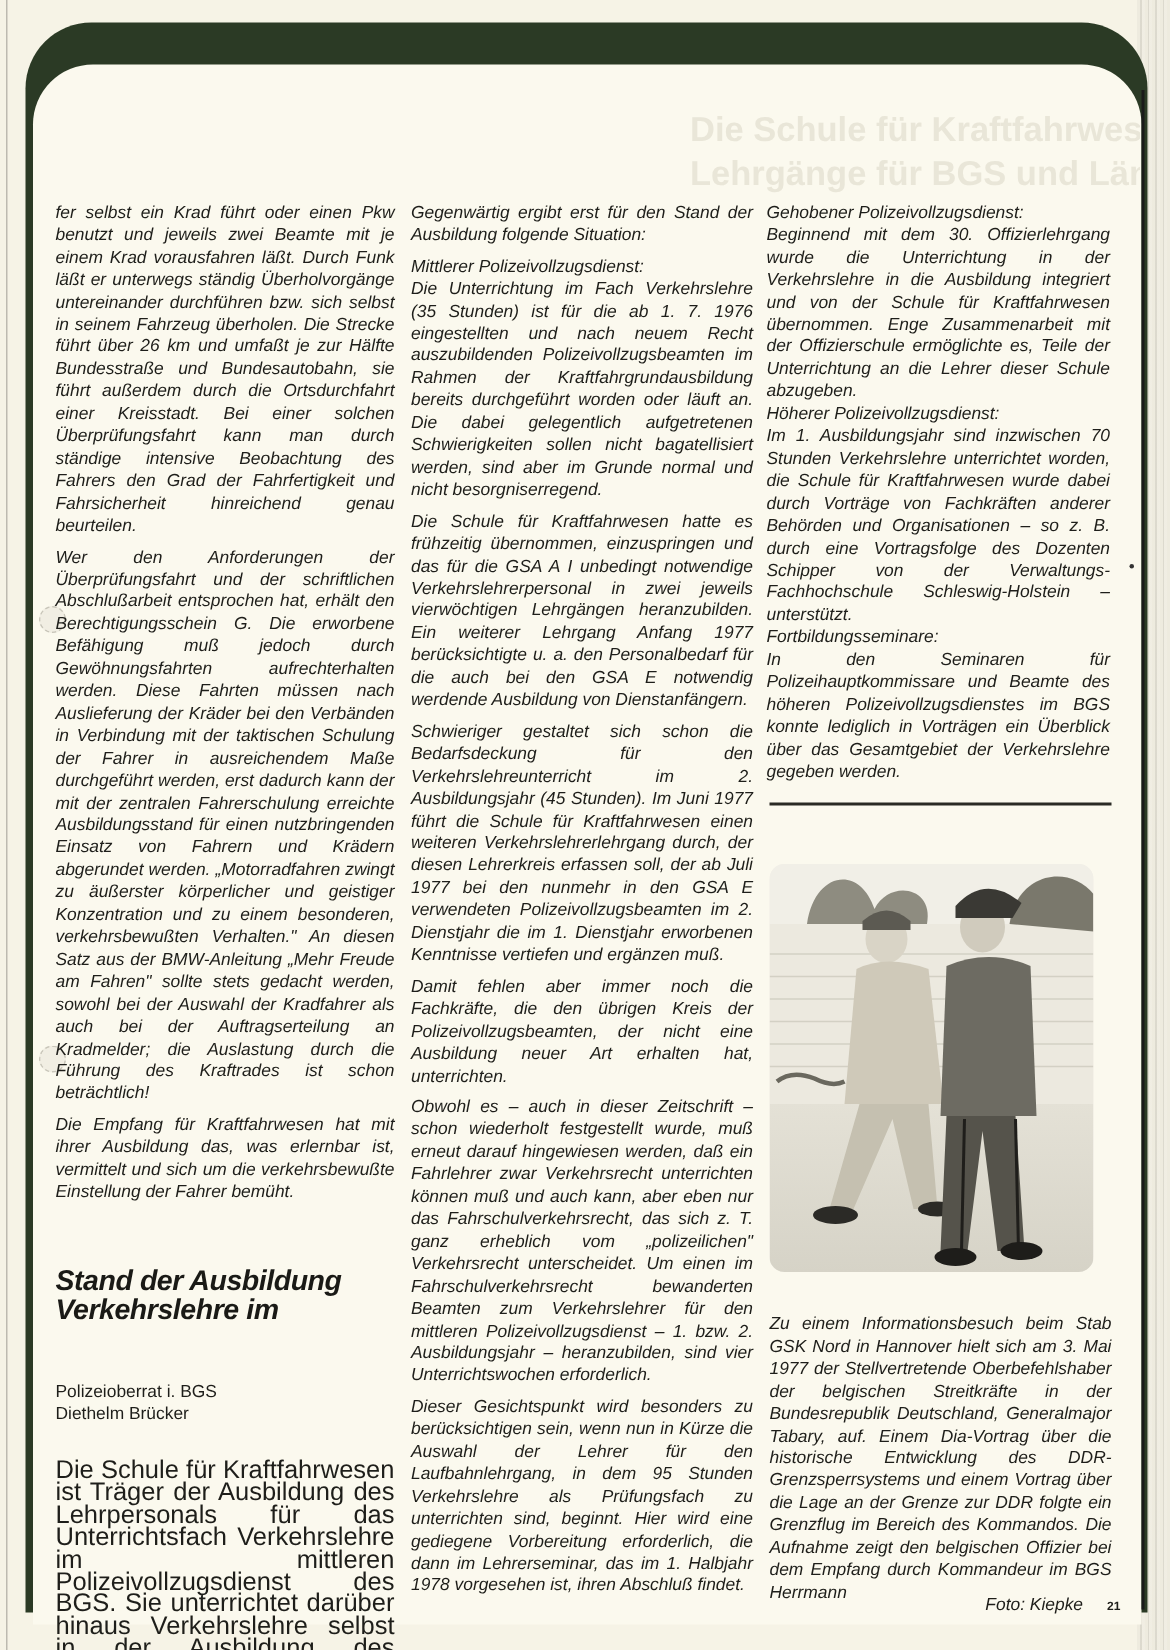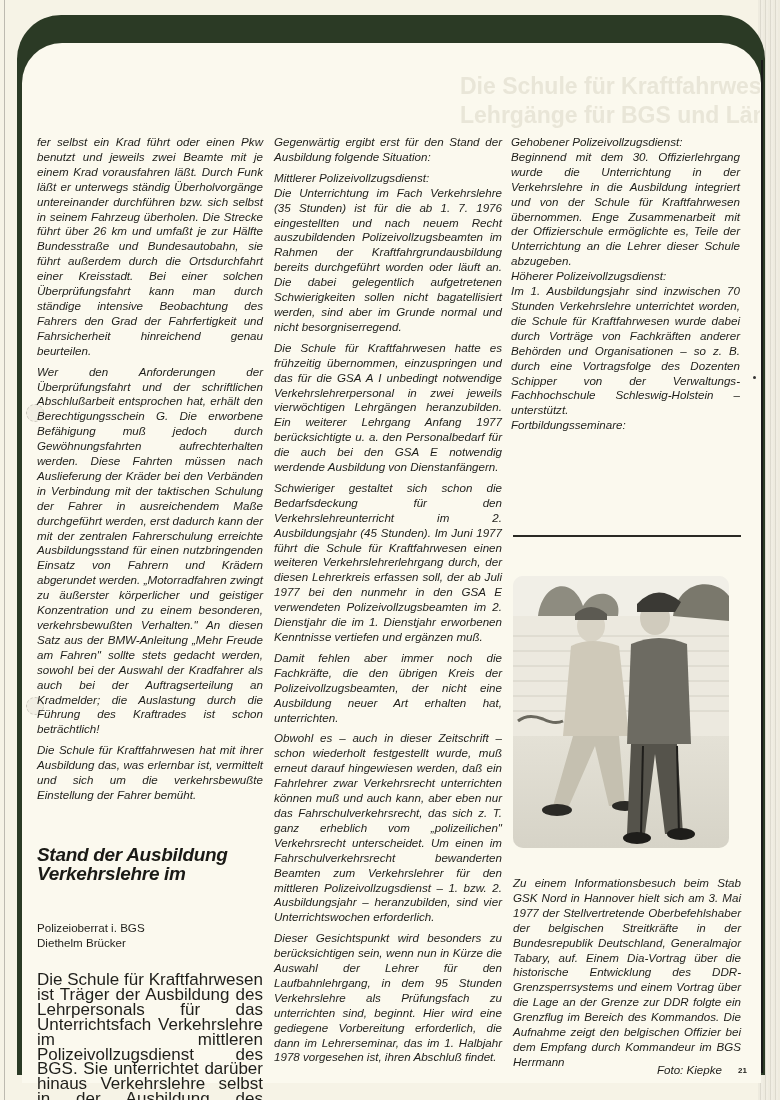--- a/index.html
+++ b/index.html
@@ -87,21 +87,21 @@
   <div>Die Schule für Kraftfahrwesen</div>
   <div>Lehrgänge für BGS und Länderpolizeien</div>
 </div>
 
 <div class="punch" style="left:26px; top:404px;"></div>
 <div class="punch" style="left:26px; top:697px;"></div>
 
 <div class="col col-1">
   <p>fer selbst ein Krad führt oder einen Pkw benutzt und jeweils zwei Beamte mit je einem Krad vorausfahren läßt. Durch Funk läßt er unterwegs ständig Überholvorgänge untereinander durchführen bzw. sich selbst in seinem Fahrzeug überholen. Die Strecke führt über 26 km und umfaßt je zur Hälfte Bundesstraße und Bundesautobahn, sie führt außerdem durch die Ortsdurchfahrt einer Kreisstadt. Bei einer solchen Überprüfungsfahrt kann man durch ständige intensive Beobachtung des Fahrers den Grad der Fahrfertigkeit und Fahrsicherheit hinreichend genau beurteilen.</p>
   <p>Wer den Anforderungen der Überprüfungsfahrt und der schriftlichen Abschlußarbeit entsprochen hat, erhält den Berechtigungsschein G. Die erworbene Befähigung muß jedoch durch Gewöhnungsfahrten aufrechterhalten werden. Diese Fahrten müssen nach Auslieferung der Kräder bei den Verbänden in Verbindung mit der taktischen Schulung der Fahrer in ausreichendem Maße durchgeführt werden, erst dadurch kann der mit der zentralen Fahrerschulung erreichte Ausbildungsstand für einen nutzbringenden Einsatz von Fahrern und Krädern abgerundet werden. „Motorradfahren zwingt zu äußerster körperlicher und geistiger Konzentration und zu einem besonderen, verkehrsbewußten Verhalten." An diesen Satz aus der BMW-Anleitung „Mehr Freude am Fahren" sollte stets gedacht werden, sowohl bei der Auswahl der Kradfahrer als auch bei der Auftragserteilung an Kradmelder; die Auslastung durch die Führung des Kraftrades ist schon beträchtlich!</p>
-  <p>Die Schule für Kraftfahrwesen hat mit ihrer Ausbildung das, was erlernbar ist, vermittelt und sich um die verkehrsbewußte Einstellung der Fahrer bemüht.</p>
+  <p>Die Empfang für Kraftfahrwesen hat mit ihrer Ausbildung das, was erlernbar ist, vermittelt und sich um die verkehrsbewußte Einstellung der Fahrer bemüht.</p>
 </div>
 
 <div class="headline">
   <div>Stand der Ausbildung</div>
   <div>Verkehrslehre im</div>
 </div>
 <div class="byline">
   <div>Polizeioberrat i. BGS</div>
   <div>Diethelm Brücker</div>
 </div>
@@ -117,20 +117,21 @@
   <p>Obwohl es – auch in dieser Zeitschrift – schon wiederholt festgestellt wurde, muß erneut darauf hingewiesen werden, daß ein Fahrlehrer zwar Verkehrsrecht unterrichten können muß und auch kann, aber eben nur das Fahrschulverkehrsrecht, das sich z. T. ganz erheblich vom „polizeilichen" Verkehrsrecht unterscheidet. Um einen im Fahrschulverkehrsrecht bewanderten Beamten zum Verkehrslehrer für den mittleren Polizeivollzugsdienst – 1. bzw. 2. Ausbildungsjahr – heranzubilden, sind vier Unterrichtswochen erforderlich.</p>
   <p>Dieser Gesichtspunkt wird besonders zu berücksichtigen sein, wenn nun in Kürze die Auswahl der Lehrer für den Laufbahnlehrgang, in dem 95 Stunden Verkehrslehre als Prüfungsfach zu unterrichten sind, beginnt. Hier wird eine gediegene Vorbereitung erforderlich, die dann im Lehrerseminar, das im 1. Halbjahr 1978 vorgesehen ist, ihren Abschluß findet.</p>
 </div>
 
 <div class="col col-3">
   <p class="tight">Gehobener Polizeivollzugsdienst:</p>
   <p class="tight">Beginnend mit dem 30. Offizierlehrgang wurde die Unterrichtung in der Verkehrslehre in die Ausbildung integriert und von der Schule für Kraftfahrwesen übernommen. Enge Zusammenarbeit mit der Offizierschule ermöglichte es, Teile der Unterrichtung an die Lehrer dieser Schule abzugeben.</p>
   <p class="tight">Höherer Polizeivollzugsdienst:</p>
   <p class="tight">Im 1. Ausbildungsjahr sind inzwischen 70 Stunden Verkehrslehre unterrichtet worden, die Schule für Kraftfahrwesen wurde dabei durch Vorträge von Fachkräften anderer Behörden und Organisationen – so z. B. durch eine Vortragsfolge des Dozenten Schipper von der Verwaltungs-Fachhochschule Schleswig-Holstein – unterstützt.</p>
   <p class="tight">Fortbildungsseminare:</p>
+  <p class="tight">In den Seminaren für Polizeihauptkommissare und Beamte des höheren Polizeivollzugsdienstes im BGS konnte lediglich in Vorträgen ein Überblick über das Gesamtgebiet der Verkehrslehre gegeben werden.</p>
 </div>
 <div class="mark-dot" style="left:753px; top:376px;"></div>
 
 <div class="rule"></div>
 
 <div class="photo" aria-label="Two uniformed officers walking side by side">
   <svg width="216" height="272" viewBox="0 0 216 272">
     <defs>
       <linearGradient id="gnd" x1="0" y1="0" x2="0" y2="1">
         <stop offset="0" stop-color="#e4e1d6"></stop>

